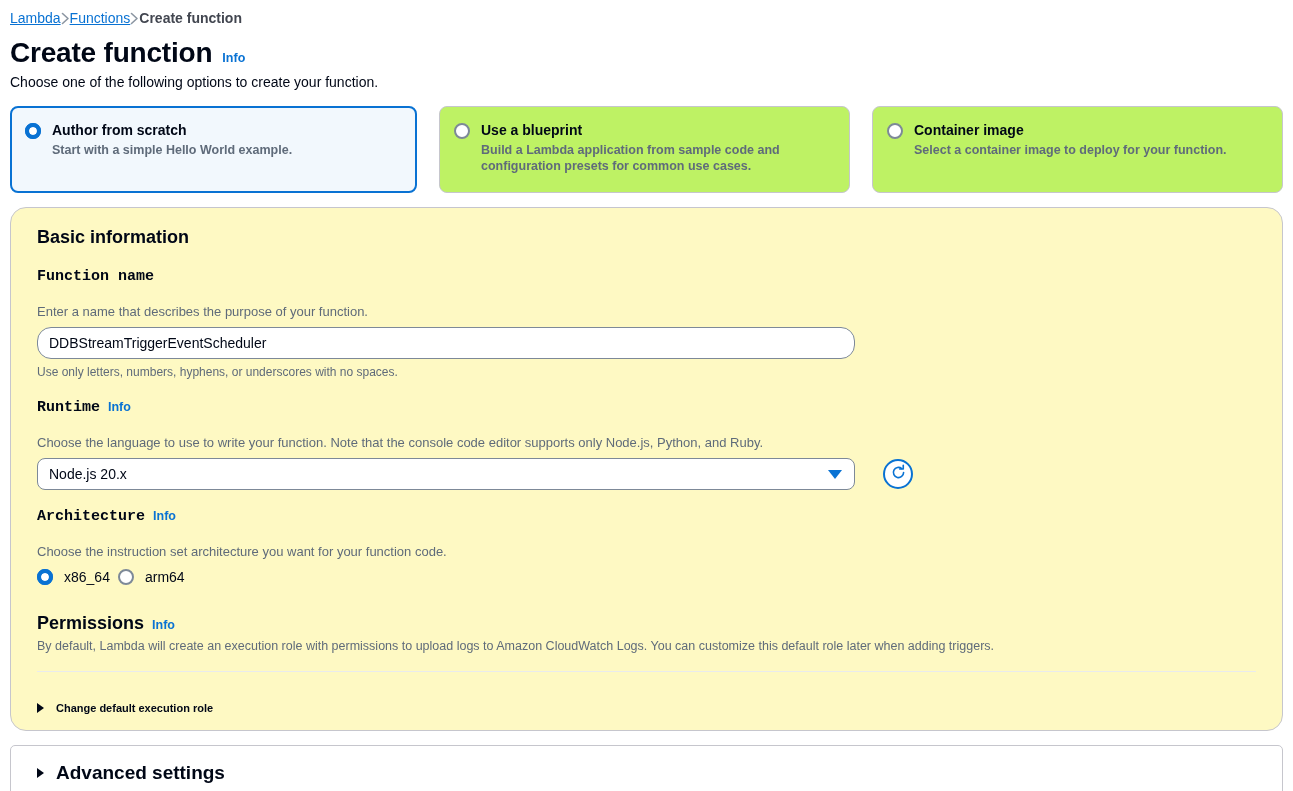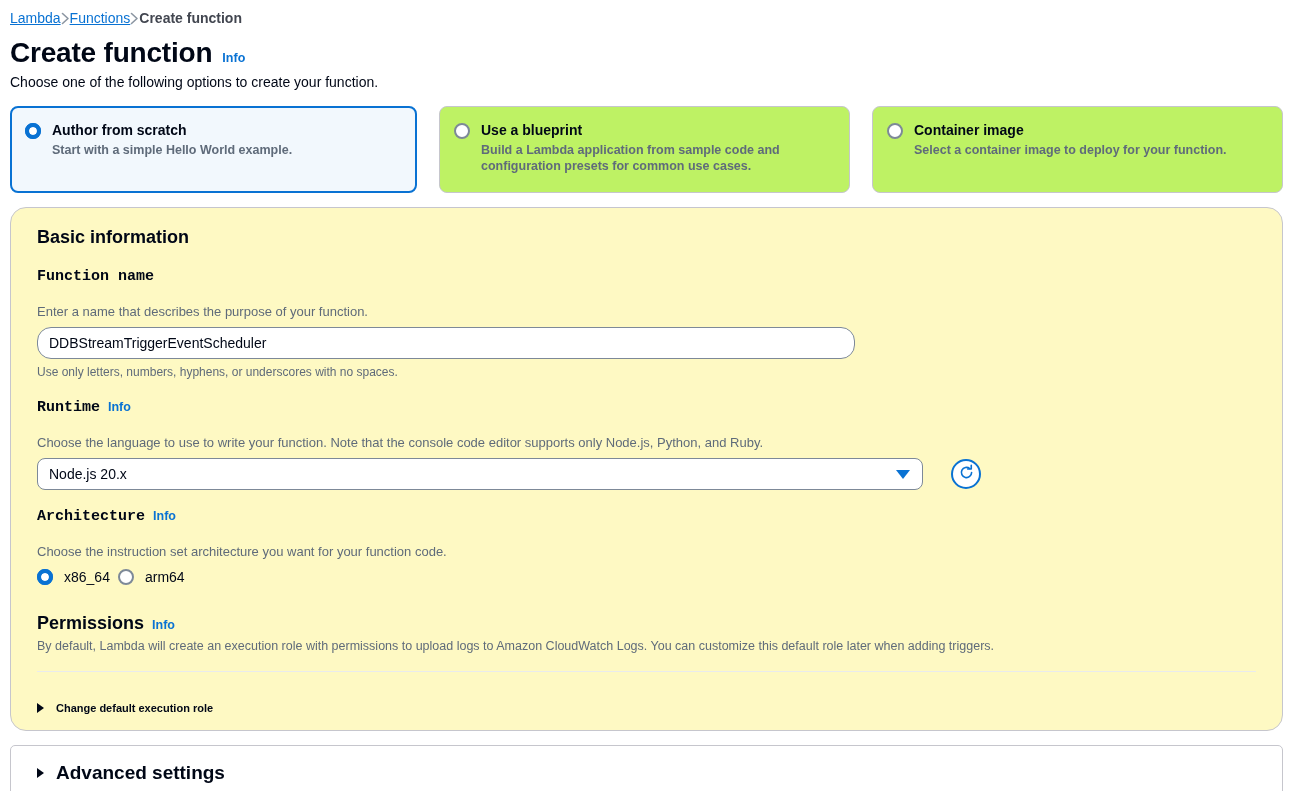--- a/index.html
+++ b/index.html
@@ -85,21 +85,21 @@
   .text-input{
     margin-top:7px;
     width:818px;height:32px;
     border:1px solid #7d8998;border-radius:14px;
     font-family:inherit;font-size:14px;color:var(--text);
     padding:0 11px;background:#fff;outline:none;
   }
 
   .select-row{display:flex;align-items:center;gap:28px;margin-top:7px;}
   .select{
-    position:relative;width:886px;height:32px;
+    position:relative;width:818px;height:32px;
     border:1px solid #7d8998;border-radius:8px;background:#fff;
     display:flex;align-items:center;padding:0 11px;
     font-size:14px;color:var(--text);cursor:pointer;
   }
   .caret{position:absolute;right:12px;top:50%;transform:translateY(-50%);}
   .refresh-btn{
     width:30px;height:30px;border-radius:50%;
     border:2px solid var(--blue);
     display:flex;align-items:center;justify-content:center;
     background:#fff;cursor:pointer;flex:0 0 30px;

